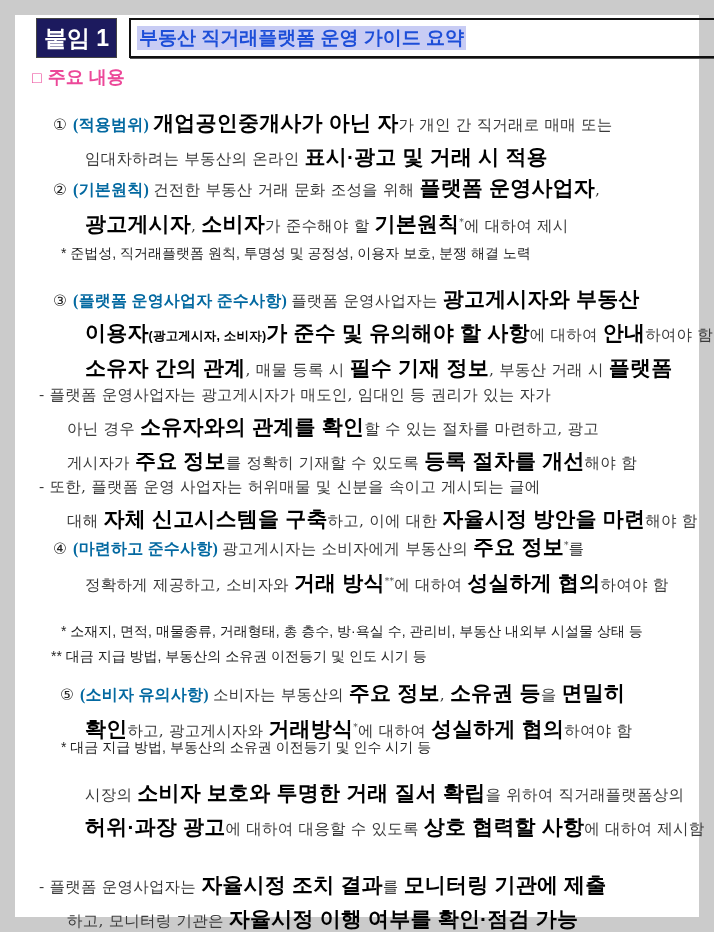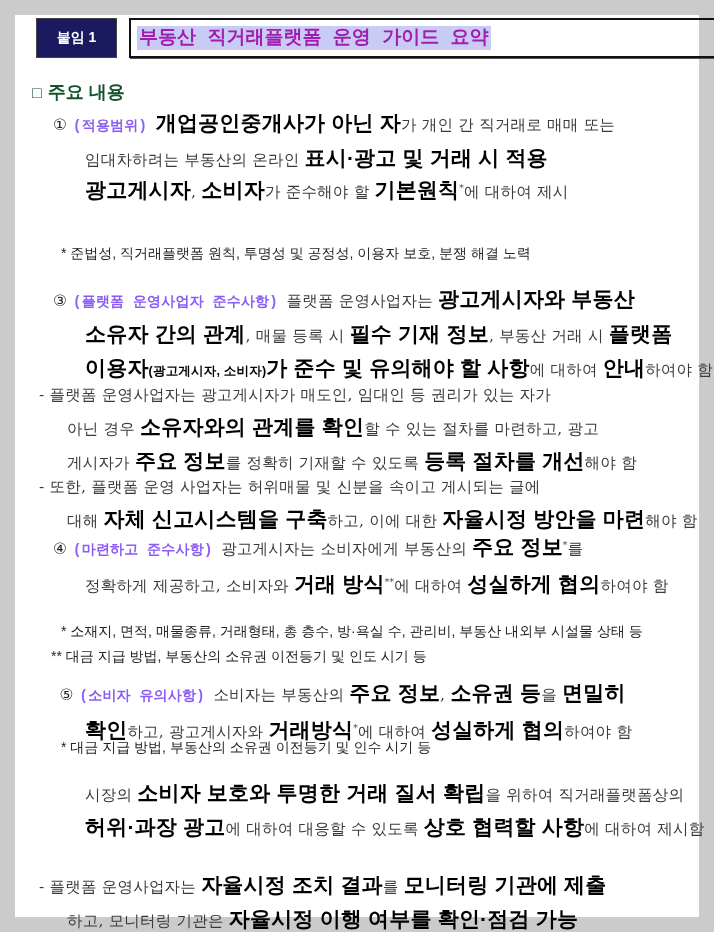--- a/index.html
+++ b/index.html
@@ -19,53 +19,53 @@
   .title-row {
     position: absolute; left: 21px; top: 3px;
     display: flex; align-items: stretch; height: 40px;
   }
   .badge {
     width: 79px; height: 38px;
     background: #1c1a5e; color: #fff;
     border: 1px solid #444;
     display: flex; align-items: center; justify-content: center;
     font-family: "Liberation Sans", sans-serif;
-    font-weight: bold; font-size: 14px;
+    font-weight: bold; font-size: 23px;
   }
   .title-box {
     margin-left: 12px;
     width: 627px; height: 36px;
     border: 2px solid #111;
     box-shadow: 1px 1px 0 #555;
     display: flex; align-items: center;
     padding-left: 6px;
   }
   .title-text {
-    background: #c8ccf4; color: #a21caf;
-    font-family: Liberation Mono, monospace;
+    background: #c8ccf4; color: #1d4ed8;
+    font-family: Liberation Sans, sans-serif;
     font-weight: bold; font-size: 19px;
     padding: 0 2px; line-height: 24px;
   }
   .section-head {
-    position: absolute; left: 17px; top: 65px;
+    position: absolute; left: 17px; top: 50px;
     font-family: "Liberation Sans", sans-serif;
-    font-weight: bold; font-size: 18px; color: #14532d;
+    font-weight: bold; font-size: 18px; color: #ec4899;
   }
   .section-head .box { font-weight: normal; margin-right: 6px; font-size: 16px; }
   .content { position: absolute; left: 0; top: 0; width: 684px; }
   .item {
     position: absolute;
     font-family: "DejaVu Serif", serif;
     font-size: 15.5px; line-height: 32px;
     color: #3a3a3a;
     letter-spacing: 0.2px;
   }
   .item .line { white-space: nowrap; display: block; }
   .num { color: #222; margin-right: 6px; font-family: "DejaVu Sans", sans-serif; }
-  .tag { color: #8b5cf6; font-family: Liberation Mono, monospace; font-weight: bold; font-size: 14px; }
+  .tag { color: #0369a1; font-family: Liberation Serif, serif; font-weight: bold; font-size: 16px; }
   b, .b { color: #000; font-family: "Liberation Sans", sans-serif; font-weight: bold; font-size: 21px; }
   sup { font-size: 9px; vertical-align: 6px; color: #444; }
   .note {
     position: absolute;
     font-family: "Liberation Sans", sans-serif;
     font-size: 14px; color: #222; white-space: nowrap;
   }
   .small { font-size: 12.5px; }
 </style>
 </head>
@@ -82,27 +82,28 @@
   <div class="section-head">
     <span class="box">□</span><span>주요 내용</span>
   </div>
 
   <div class="content" id="content">
       <div class="item" style="left: 38px; top: 92px;">
         <span class="line"><span class="num">①</span><span class="tag">(적용범위) </span><span class="b">개업공인중개사가 아닌 자</span><span>가 개인 간 직거래로 매매 또는</span></span>
         <span class="line" style="padding-left: 32px;"><span>임대차하려는 부동산의 온라인 </span><span class="b">표시·광고 및 거래 시 적용</span></span>
       </div>
       <div class="item" style="left: 38px; top: 157px;">
+        <span class="line"><span class="num">②</span><span class="tag">(기본원칙) </span><span>건전한 부동산 거래 문화 조성을 위해 </span><span class="b">플랫폼 운영사업자</span><span>,</span></span>
         <span class="line" style="padding-left: 32px;"><span class="b">광고게시자</span><span>, </span><span class="b">소비자</span><span>가 준수해야 할 </span><span class="b">기본원칙</span><sup>*</sup><span>에 대하여 제시</span></span>
       </div>
       <div class="note" style="top: 230px; left: 46px;">* 준법성, 직거래플랫폼 원칙, 투명성 및 공정성, 이용자 보호, 분쟁 해결 노력</div>
       <div class="item" style="left: 38px; top: 268px;">
         <span class="line"><span class="num">③</span><span class="tag">(플랫폼 운영사업자 준수사항) </span><span>플랫폼 운영사업자는 </span><span class="b">광고게시자와 부동산</span></span>
+        <span class="line" style="padding-left: 32px;"><span class="b">이용자</span><span class="b small">(광고게시자, 소비자)</span><span class="b">가 준수 및 유의해야 할 사항</span><span>에 대하여 </span><span class="b">안내</span><span>하여야 함</span></span>
         <span class="line" style="padding-left: 32px;"><span class="b">소유자 간의 관계</span><span>, 매물 등록 시 </span><span class="b">필수 기재 정보</span><span>, 부동산 거래 시 </span><span class="b">플랫폼</span></span>
-        <span class="line" style="padding-left: 32px;"><span class="b">이용자</span><span class="b small">(광고게시자, 소비자)</span><span class="b">가 준수 및 유의해야 할 사항</span><span>에 대하여 </span><span class="b">안내</span><span>하여야 함</span></span>
       </div>
       <div class="item" style="left: 24px; top: 364px;">
         <span class="line"><span>- </span><span>플랫폼 운영사업자는 광고게시자가 매도인, 임대인 등 권리가 있는 자가</span></span>
         <span class="line" style="padding-left: 28px;"><span>아닌 경우 </span><span class="b">소유자와의 관계를 확인</span><span>할 수 있는 절차를 마련하고, 광고</span></span>
         <span class="line" style="padding-left: 28px;"><span>게시자가 </span><span class="b">주요 정보</span><span>를 정확히 기재할 수 있도록 </span><span class="b">등록 절차를 개선</span><span>해야 함</span></span>
       </div>
       <div class="item" style="left: 24px; top: 456px;">
         <span class="line"><span>- </span><span>또한, 플랫폼 운영 사업자는 허위매물 및 신분을 속이고 게시되는 글에</span></span>
         <span class="line" style="padding-left: 28px;"><span>대해 </span><span class="b">자체 신고시스템을 구축</span><span>하고, 이에 대한 </span><span class="b">자율시정 방안을 마련</span><span>해야 함</span></span>
       </div>

